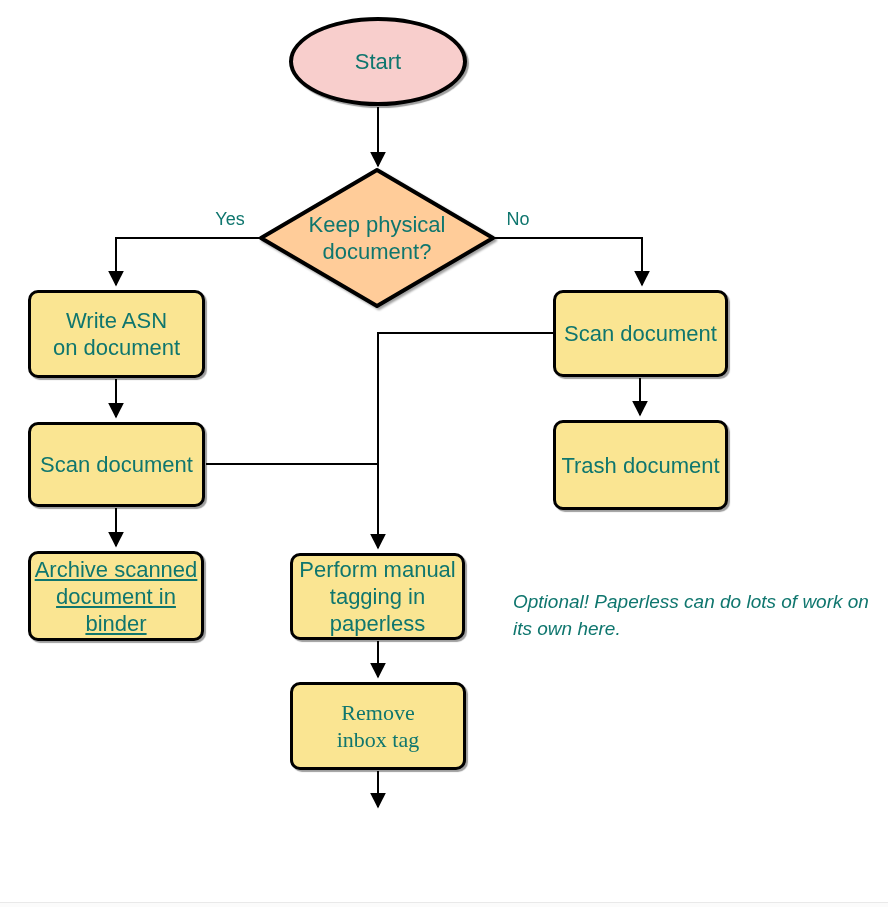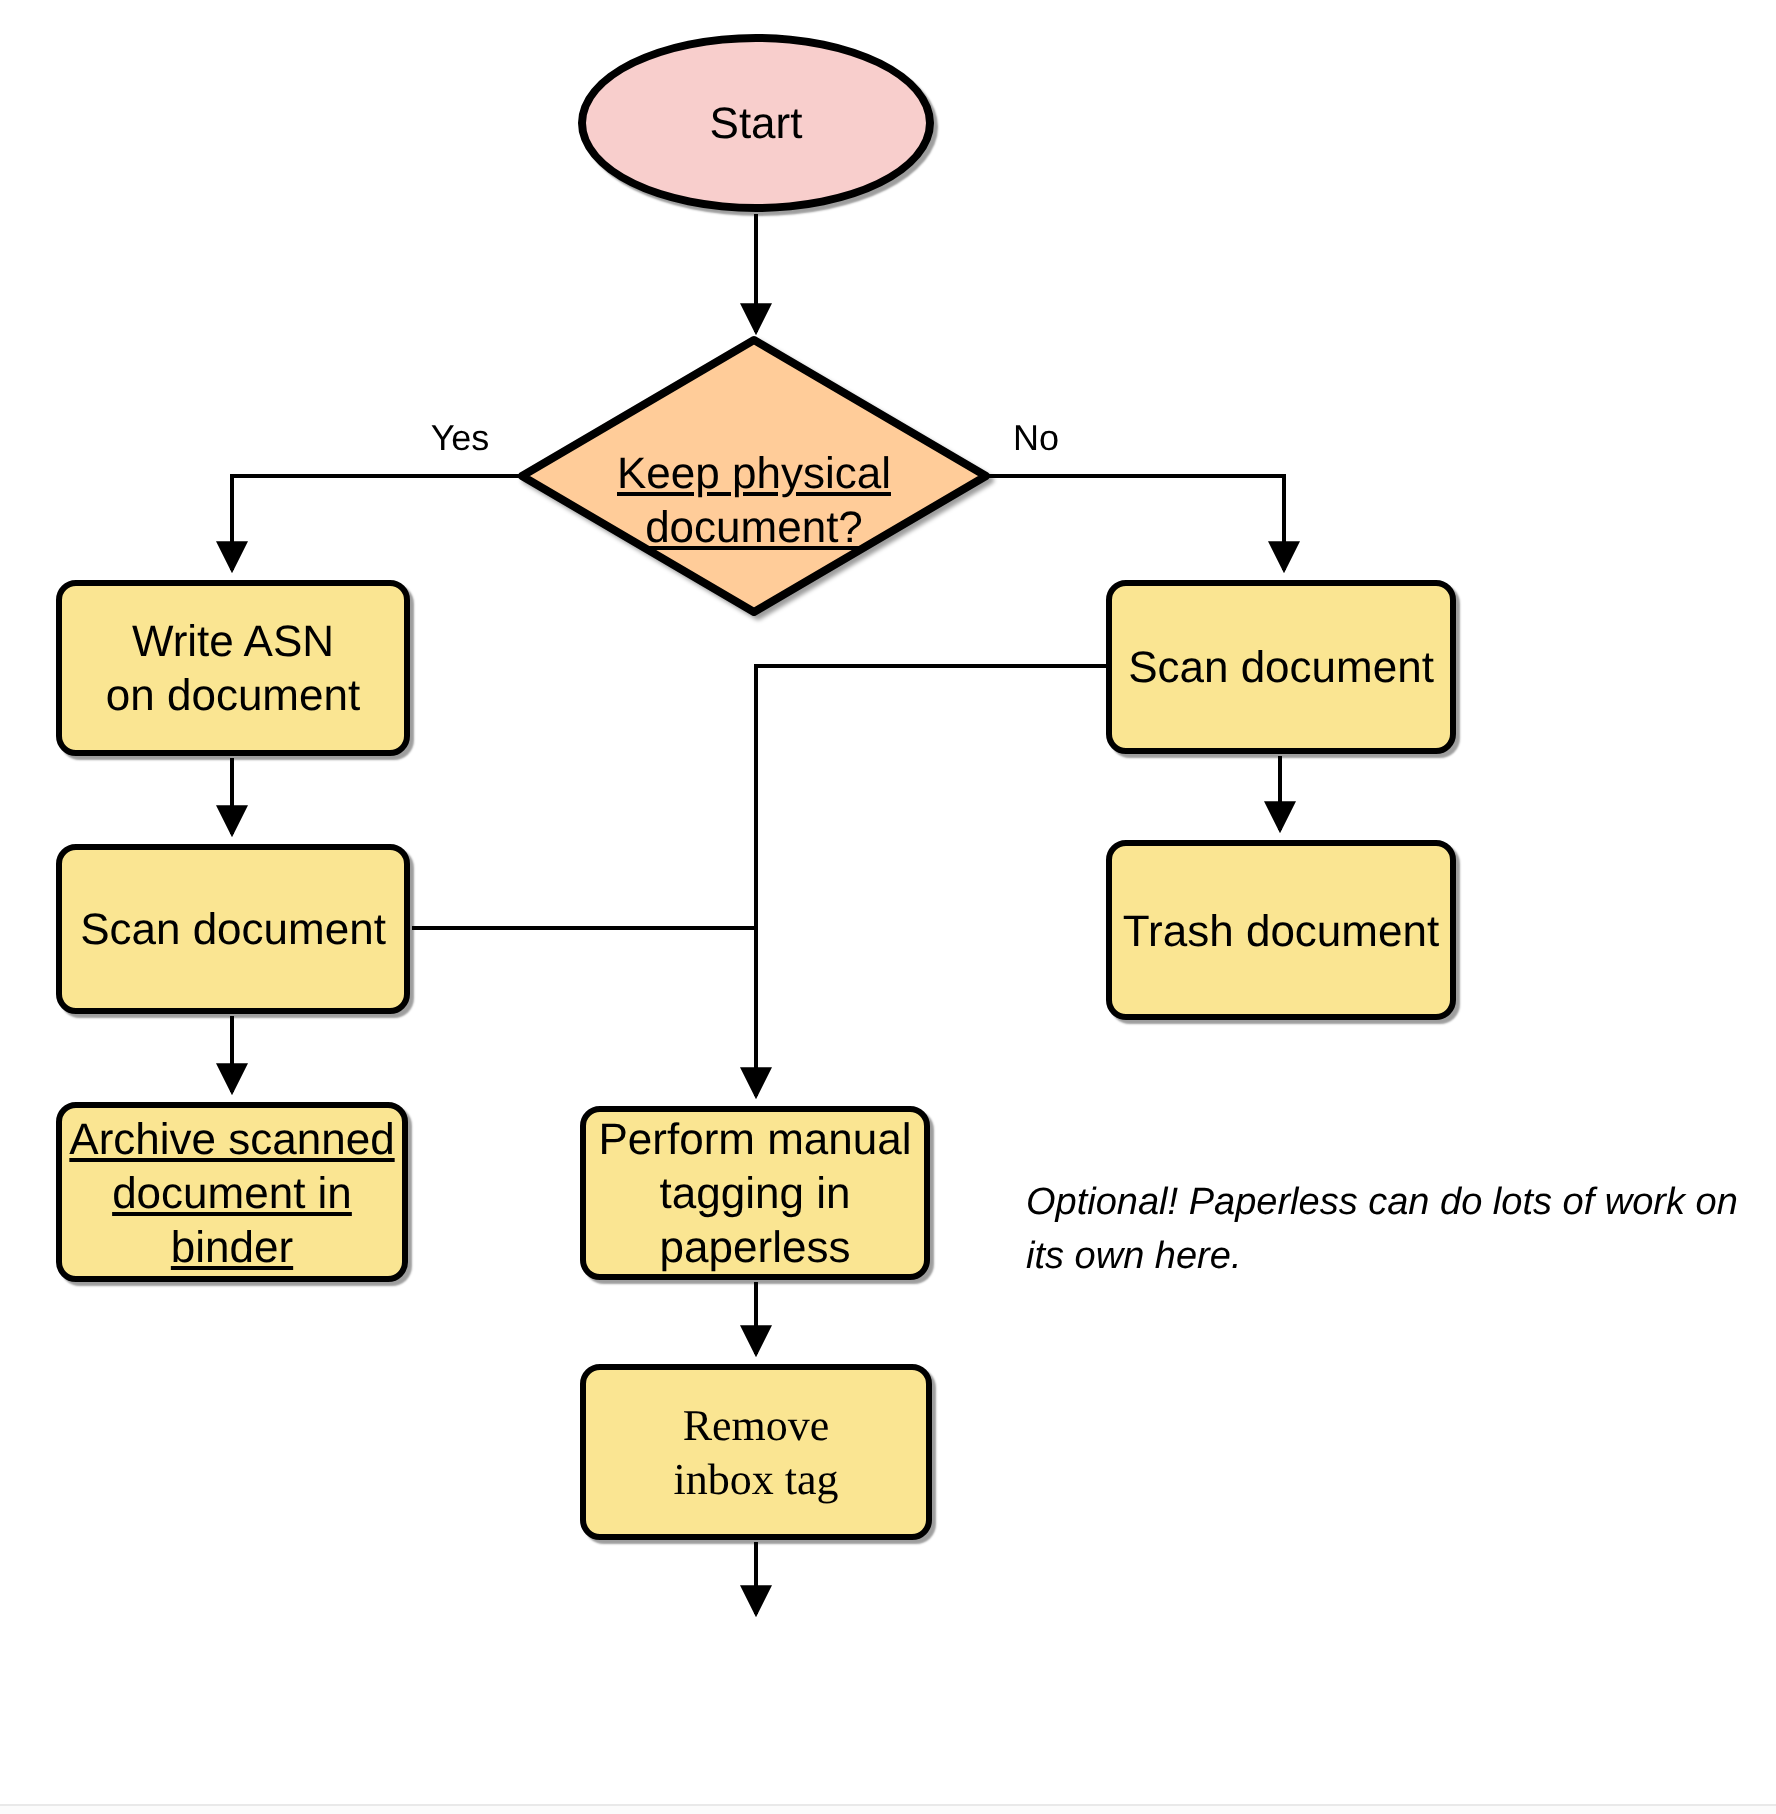--- a/index.html
+++ b/index.html
@@ -2,21 +2,21 @@
 <html style="--bg: #ffffff; --node-yellow: #fae592; --node-orange: #ffcc99; --node-pink: #f8cecc; --stroke: #000000;"><head>
 <meta charset="utf-8">
 <style>
   html, body { margin: 0; padding: 0; background: #ffffff; }
   #canvas {
     position: relative;
     width: 888px;
     height: 907px;
     background: var(--bg, #ffffff);
     font-family: "Liberation Sans", sans-serif;
-    color: #000000;
+    color: #0f766e;
     overflow: hidden;
   }
   #edges {
     position: absolute;
     left: 0; top: 0;
     width: 888px; height: 907px;
   }
   .node {
     position: absolute;
     box-sizing: border-box;
@@ -76,21 +76,21 @@
   
   #node-start        { left: 289px; top: 17px;  width: 178px; height: 89px; }
   #node-write-asn    { left: 28px;  top: 290px; width: 177px; height: 88px; }
   #node-scan-left    { left: 28px;  top: 422px; width: 177px; height: 85px; }
   #node-archive      { left: 28px;  top: 551px; width: 176px; height: 90px; text-decoration: underline; }
   #node-scan-right   { left: 553px; top: 290px; width: 175px; height: 87px; }
   #node-trash        { left: 553px; top: 420px; width: 175px; height: 90px; }
   #node-tagging      { left: 290px; top: 553px; width: 175px; height: 87px; }
   #node-remove-inbox { left: 290px; top: 682px; width: 176px; height: 88px; font-family: Liberation Serif, serif; }
   #node-end          { left: 288px; top: 812px; width: 182px; height: 89px; }
-  #node-decision     { left: 267px; top: 220px; width: 220px; height: 60px; text-decoration: underline; }
+  #node-decision     { left: 267px; top: 208px; width: 220px; height: 60px; }
   #label-yes         { left: 204px; top: 208px; width: 48px; }
   #label-no          { left: 494px; top: 208px; width: 44px; }
   #annotation        { left: 481px; top: 588px; width: 404px; margin-left: 32px; }
 </style>
 </head>
 <body>
 
 <div id="canvas">
 
   <svg id="edges" viewBox="0 0 888 907" xmlns="http://www.w3.org/2000/svg">

